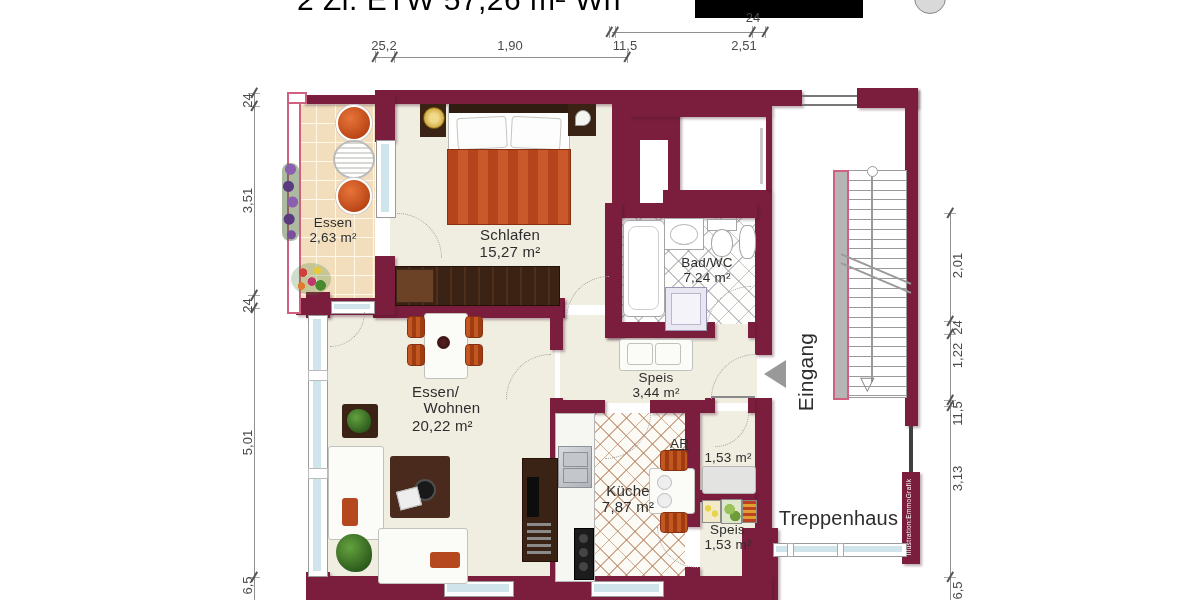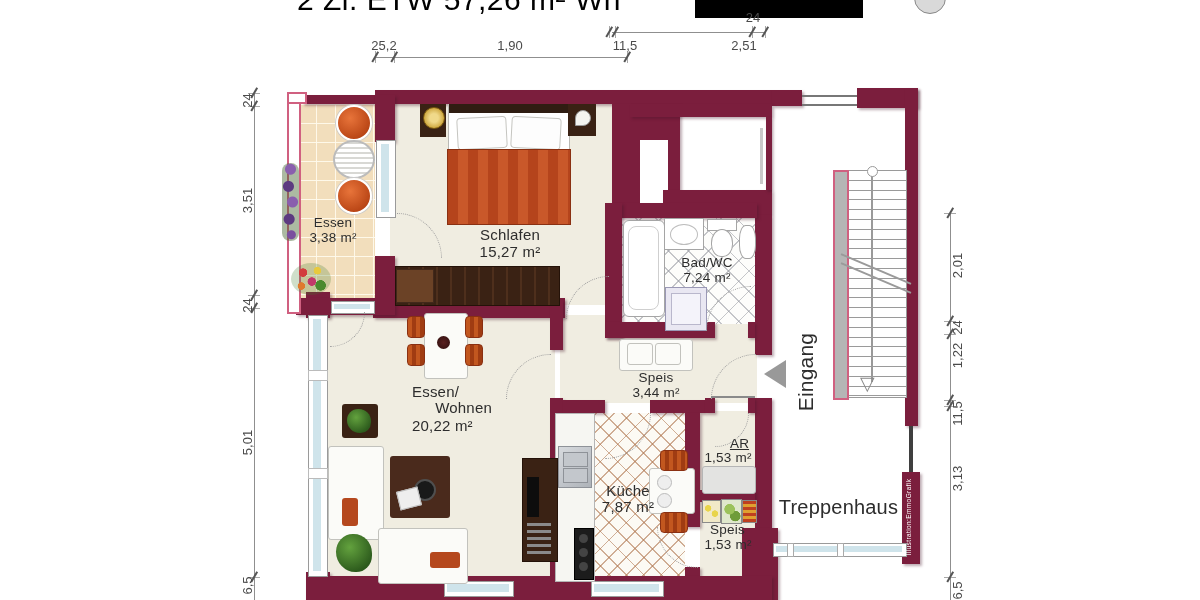--- a/index.html
+++ b/index.html
@@ -237,38 +237,38 @@
   <div class="a" style="left:711px;top:396px;width:44px;height:2px;background:#8a8a8a;"></div>
   <div class="arc arc-br" style="left:605px;top:413px;width:45px;height:45px;"></div>
   <div class="arc arc-br" style="left:715px;top:413px;width:33px;height:33px;"></div>
   <div class="arc arc-bl" style="left:657px;top:527px;width:40px;height:40px;"></div>
   <div class="arc arc-tl" style="left:506px;top:354px;width:44px;height:44px;"></div>
   <div class="arc arc-br" style="left:330px;top:312px;width:34px;height:34px;"></div>
 
   <div class="a" style="left:764px;top:360px;width:0;height:0;border-top:14px solid transparent;border-bottom:14px solid transparent;border-right:22px solid var(--arrow-gray,#999);"></div>
 
   <div class="rlabel" style="left:300px;top:216px;width:66px;"><span>Essen</span></div>
-  <div class="rlabel" style="left:300px;top:231px;width:66px;"><span>3,38 m²</span></div>
+  <div class="rlabel" style="left:300px;top:231px;width:66px;"><span>2,63 m²</span></div>
   <div class="rlabel" style="left:455px;top:227px;width:110px;font-size:15px;"><span>Schlafen</span></div>
   <div class="rlabel" style="left:455px;top:244px;width:110px;font-size:15px;"><span>15,27 m²</span></div>
   <div class="rlabel" style="left:672px;top:256px;width:70px;"><span>Bad/WC</span></div>
   <div class="rlabel" style="left:672px;top:271px;width:70px;"><span>7,24 m²</span></div>
   <div class="rlabel" style="left:625px;top:371px;width:62px;"><span>Speis</span></div>
   <div class="rlabel" style="left:625px;top:386px;width:62px;"><span>3,44 m²</span></div>
   <div class="rlabel" style="left:412px;top:384px;width:80px;text-align:left;font-size:15px;"><span>Essen/</span></div>
-  <div class="rlabel" style="left:412px;top:400px;width:80px;text-align:right;font-size:15px;"><span>Wohnen</span></div>
+  <div class="rlabel" style="left:412px;top:400px;width:80px;text-align:center;font-size:15px;"><span>Wohnen</span></div>
   <div class="rlabel" style="left:412px;top:418px;width:90px;text-align:left;font-size:15px;"><span>20,22 m²</span></div>
   <div class="rlabel" style="left:592px;top:483px;width:72px;font-size:15px;"><span>Küche</span></div>
   <div class="rlabel" style="left:592px;top:499px;width:72px;font-size:15px;"><span>7,87 m²</span></div>
-  <div class="rlabel" style="left:719px;top:437px;width:41px;text-decoration:underline;"><span>AR</span></div>
+  <div class="rlabel" style="left:659px;top:437px;width:41px;text-decoration:underline;"><span>AR</span></div>
   <div class="rlabel" style="left:697px;top:451px;width:62px;"><span>1,53 m²</span></div>
   <div class="rlabel" style="left:700px;top:523px;width:55px;"><span>Speis</span></div>
   <div class="rlabel" style="left:697px;top:538px;width:62px;"><span>1,53 m²</span></div>
   <div class="rlabel vtext" style="left:760px;top:361px;width:90px;height:22px;font-size:21px;"><span>Eingang</span></div>
-  <div class="rlabel" style="left:772px;top:496px;width:133px;font-size:20px;"><span>Treppenhaus</span></div>
+  <div class="rlabel" style="left:772px;top:507px;width:133px;font-size:20px;"><span>Treppenhaus</span></div>
   <div class="a vtext" style="left:865px;top:511px;width:92px;height:12px;font-size:6.5px;color:#fff;letter-spacing:.4px;text-align:center;"><span>Illustration:EmmoGrafik</span></div>
 
   <div class="dline" style="left:375px;top:57px;width:253px;height:1px;"></div>
   <div class="guide" style="left:375px;top:51px;width:1px;height:12px;"></div>
   <div class="guide" style="left:394px;top:51px;width:1px;height:12px;"></div>
   <div class="guide" style="left:627px;top:51px;width:1px;height:12px;"></div>
   <div class="slash" style="left:369px;top:56px;"></div>
   <div class="slash" style="left:388px;top:56px;"></div>
   <div class="slash" style="left:621px;top:56px;"></div>
   <div class="dline" style="left:612px;top:32px;width:153px;height:1px;"></div>

